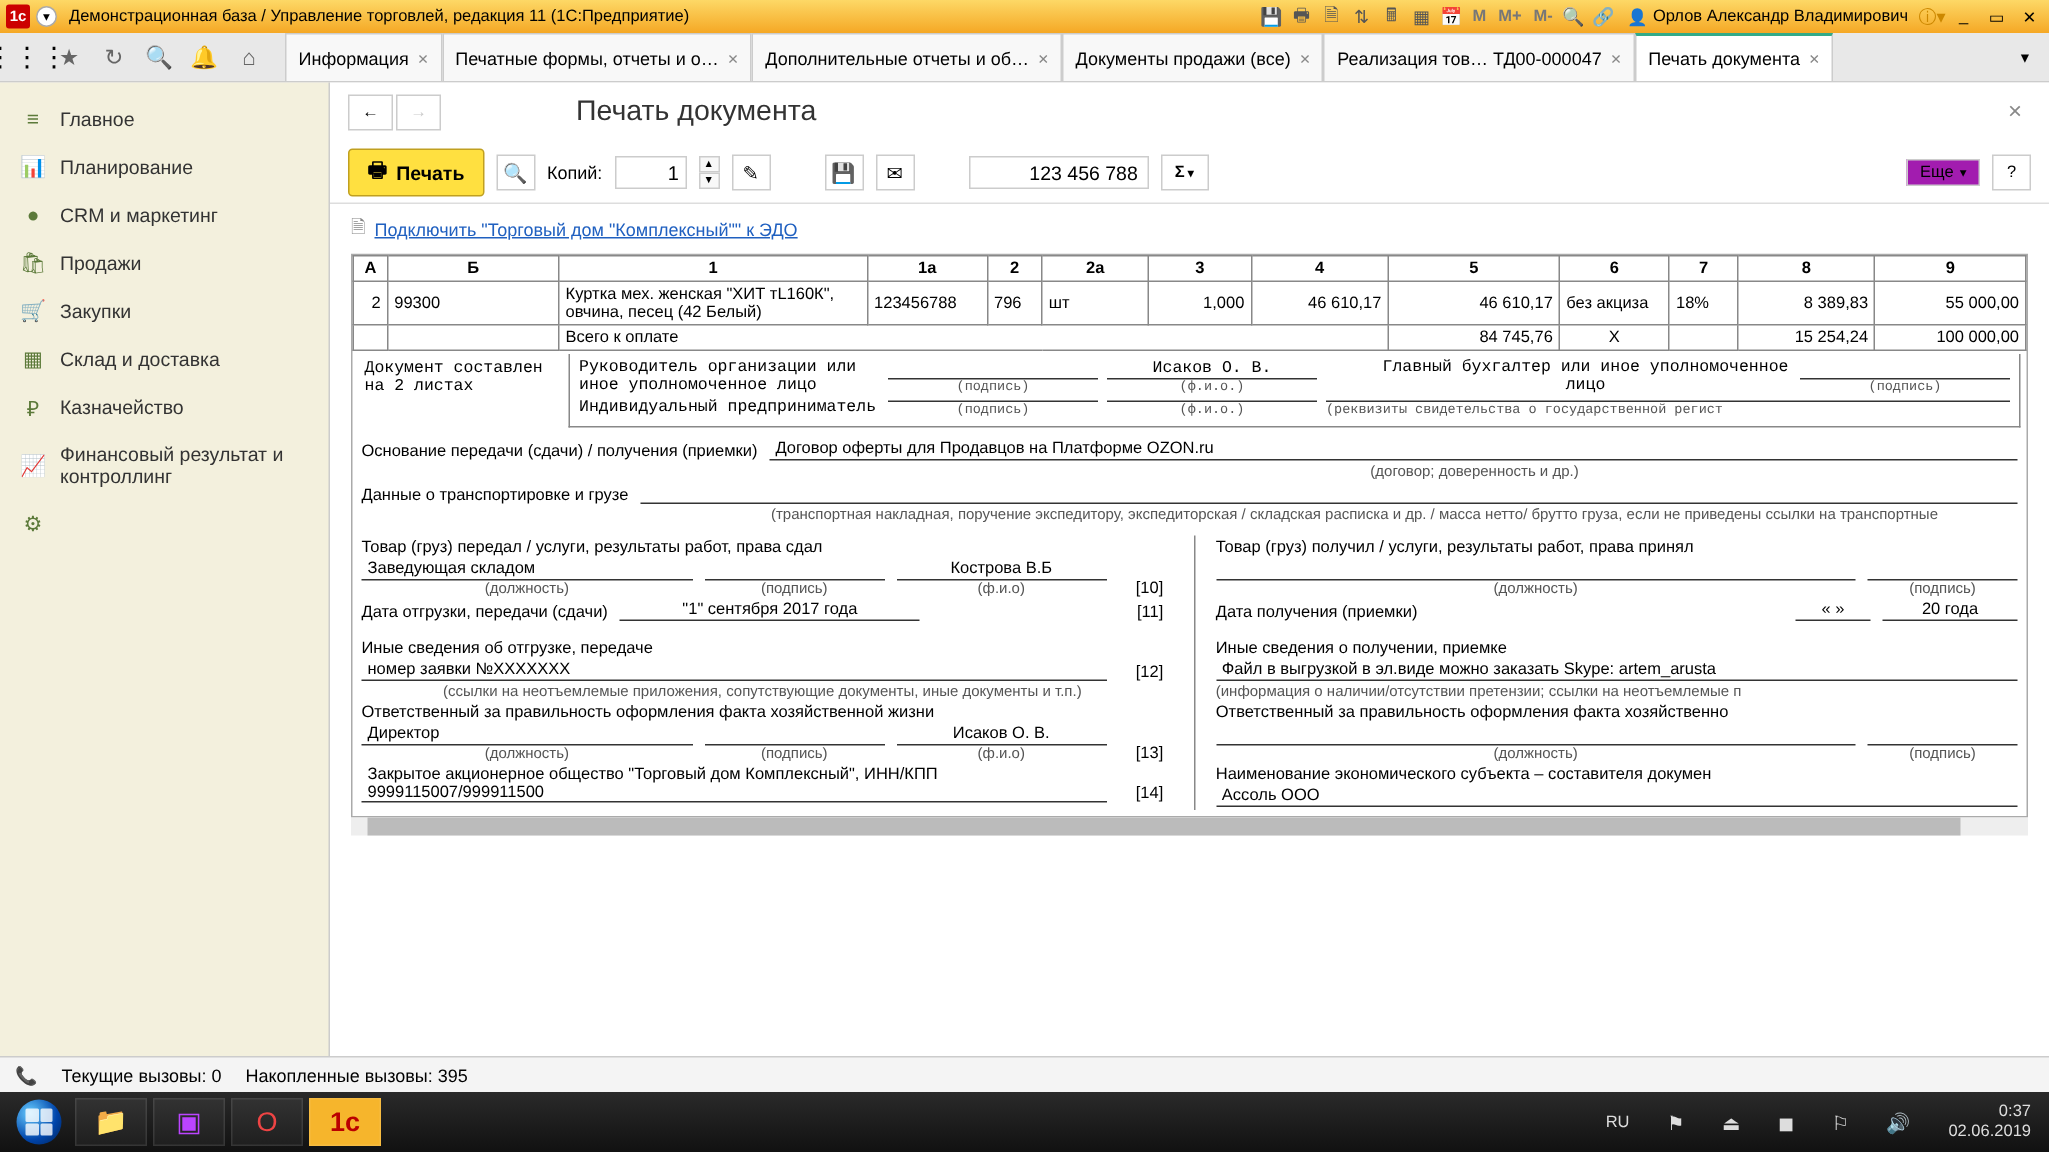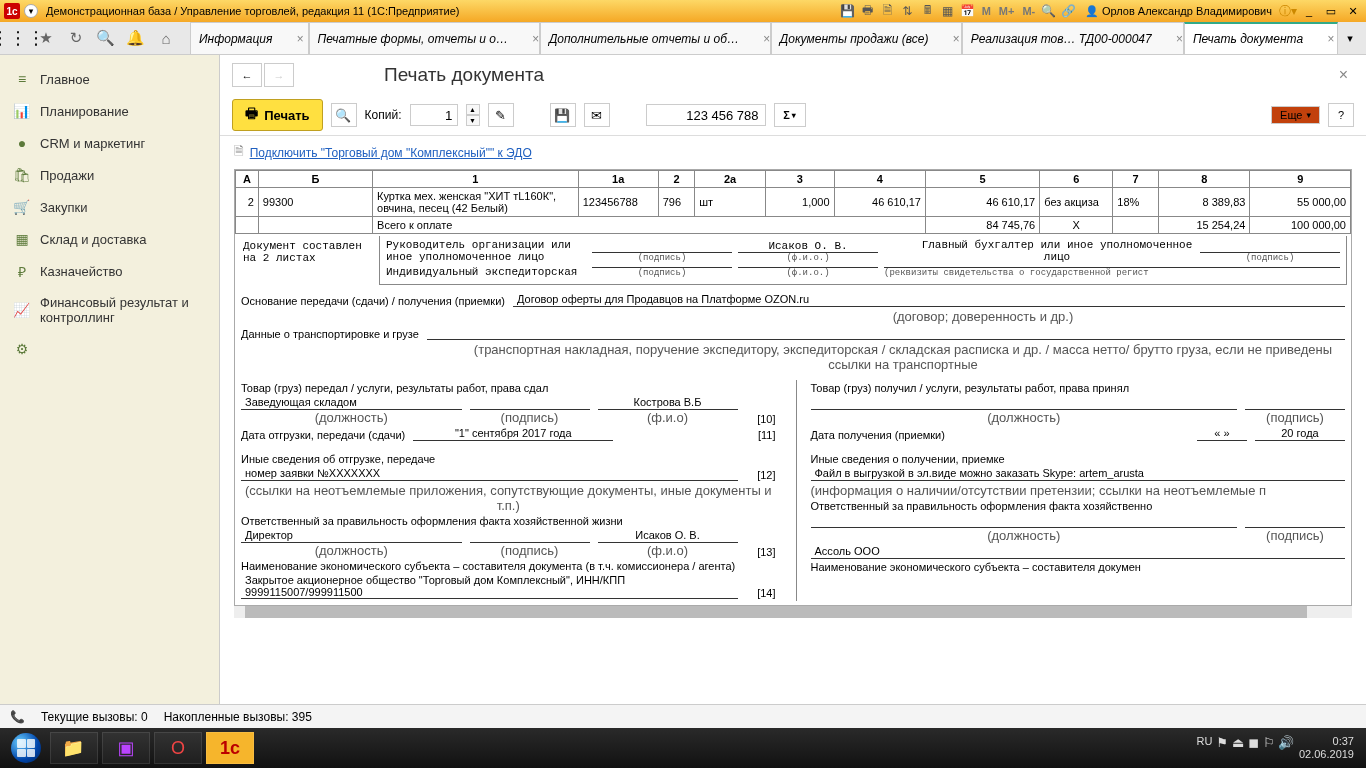--- a/index.html
+++ b/index.html
@@ -14,21 +14,21 @@
 .titlebar .tb-icon { width: 16px; height: 16px; display: flex; align-items: center; justify-content: center; cursor: pointer; font-size: 12px; color: #555; }
 .titlebar .mem { font-weight: bold; color: #777; font-size: 11px; padding: 0 2px; cursor: pointer; }
 .titlebar .user-box { display: flex; align-items: center; gap: 3px; padding: 0 4px; }
 .titlebar .win-btn { width: 18px; height: 14px; display: flex; align-items: center; justify-content: center; cursor: pointer; font-size: 11px; }
 
 
 .top-toolbar { height: 33px; background: #e8e8e8; border-bottom: 1px solid #ccc; display: flex; align-items: center; padding: 0 6px; gap: 2px; }
 .grid-icon { width: 24px; height: 24px; display: flex; align-items: center; justify-content: center; font-size: 18px; cursor: pointer; }
 .tb-btn { width: 28px; height: 28px; display: flex; align-items: center; justify-content: center; cursor: pointer; font-size: 15px; color: #666; }
 .tabs { flex: 1; display: flex; height: 100%; margin-left: 8px; overflow: hidden; }
-.tab { border: 1px solid #ccc; border-bottom: none; background: #f8f8f8; padding: 0 8px; display: flex; align-items: center; gap: 24px; font-size: 12px; white-space: nowrap; cursor: pointer; min-width: 0; overflow: hidden; font-style: italic; }
+.tab { border: 1px solid #ccc; border-bottom: none; background: #f8f8f8; padding: 0 8px; display: flex; align-items: center; gap: 6px; font-size: 12px; white-space: nowrap; cursor: pointer; min-width: 0; overflow: hidden; }
 .tab.active { background: #fff; border-top: 2px solid #3a8; }
 .tab .close-x { color: #888; font-size: 12px; }
 .tab-drop { width: 20px; display: flex; align-items: center; justify-content: center; cursor: pointer; }
 
 
 .main { display: flex; height: calc(100% - 22px - 33px - 24px - 40px); }
 
 
 .sidebar { width: 220px; background: #f3f0dd; border-right: 1px solid #ccc; padding-top: 8px; }
 .sb-item { display: flex; align-items: center; gap: 10px; padding: 8px 14px; cursor: pointer; font-size: 13px; color: #333; }
@@ -46,21 +46,21 @@
 .btn-print { background: #ffe040; border: 1px solid #c0a020; padding: 3px 12px; display: flex; align-items: center; gap: 6px; font-size: 13px; font-weight: bold; cursor: pointer; border-radius: 3px; }
 .btn-print .ico { font-size: 14px; }
 .tool-btn { width: 26px; height: 24px; border: 1px solid #ccc; background: #fff; display: flex; align-items: center; justify-content: center; cursor: pointer; font-size: 13px; }
 .copies-label { font-size: 12px; }
 .copies-input { width: 48px; height: 22px; border: 1px solid #ccc; text-align: right; padding: 0 4px; }
 .spin { display: flex; flex-direction: column; }
 .spin button { width: 14px; height: 11px; border: 1px solid #ccc; background: #f8f8f8; font-size: 7px; line-height: 1; cursor: pointer; padding: 0; }
 .sum-input { width: 120px; height: 22px; border: 1px solid #ccc; text-align: right; padding: 0 6px; font-size: 13px; }
 .sigma-btn { width: 32px; height: 24px; border: 1px solid #ccc; background: #fff; display: flex; align-items: center; justify-content: center; font-weight: bold; cursor: pointer; }
 .sigma-btn .dd { font-size: 8px; margin-left: 2px; }
-.btn-more { margin-left: auto; border: 1px solid #ccc; background: #c2410c; padding: 2px 8px; display: flex; align-items: center; gap: 4px; cursor: pointer; }
+.btn-more { margin-left: auto; border: 1px solid #ccc; background: #a21caf; padding: 2px 8px; display: flex; align-items: center; gap: 4px; cursor: pointer; }
 .btn-help { width: 26px; height: 24px; border: 1px solid #ccc; background: #fff; display: flex; align-items: center; justify-content: center; cursor: pointer; }
 
 .edo-link { padding: 6px 14px; display: flex; align-items: center; gap: 6px; font-size: 12px; }
 .edo-link a { color: #2060c0; text-decoration: underline; }
 .edo-link .ico { color: #888; }
 
 .doc-area { flex: 1; overflow: auto; padding: 0 14px 10px 14px; position: relative; }
 .doc-area-inner { border: 1px solid #aaa; min-width: 1080px; }
 
 
@@ -89,42 +89,42 @@
 .sign-label { width: 200px; }
 .sign-line { border-bottom: 1px solid #333; min-width: 60px; flex: 0 0 auto; }
 .sign-line.sig { width: 140px; text-align: center; }
 .sign-line.fio { width: 140px; text-align: center; }
 .sub-label { font-size: 9px; color: #555; text-align: center; }
 
 .form-section { padding: 4px 6px; font-size: 11px; }
 .form-row { display: flex; align-items: flex-end; gap: 8px; margin: 2px 0; }
 .form-label { white-space: nowrap; }
 .uline { border-bottom: 1px solid #333; flex: 1; padding: 0 4px; text-align: center; min-height: 14px; }
-.hint { font-size: 13px; color: #555; text-align: center; }
+.hint { font-size: 10px; color: #555; text-align: center; }
 .bracket-num { width: 30px; text-align: right; }
 
 .two-col { display: flex; gap: 20px; padding: 4px 6px; }
 .two-col .col { flex: 1; min-width: 0; }
 .col.right { border-left: 1px solid #888; padding-left: 14px; }
 
 
 .hscroll { height: 12px; background: #eee; display: flex; }
 .hscroll .thumb { height: 100%; background: #bbb; }
 
 
 .statusbar { height: 24px; background: #f4f4f4; border-top: 1px solid #ccc; display: flex; align-items: center; padding: 0 10px; gap: 16px; font-size: 12px; }
 .statusbar .ico { color: #4a8; }
 
 
 .taskbar { height: 40px; background: linear-gradient(#2a2a2a, #111); display: flex; align-items: center; padding: 0 6px; gap: 4px; }
 .taskbar .start { width: 40px; height: 32px; display: flex; align-items: center; justify-content: center; }
 .taskbar .start .orb { width: 30px; height: 30px; border-radius: 15px; background: radial-gradient(circle at 30% 30%, #6cf, #04a 60%, #025); display: grid; grid-template: 1fr 1fr / 1fr 1fr; gap: 1px; padding: 6px; }
 .taskbar .start .orb span { background: rgba(255,255,255,0.8); border-radius: 1px; }
 .taskbar .tb-app { width: 48px; height: 32px; background: rgba(255,255,255,0.05); border: 1px solid rgba(255,255,255,0.1); display: flex; align-items: center; justify-content: center; font-size: 18px; }
-.taskbar .tray { margin-left: auto; display: flex; align-items: flex-start; gap: 4px; color: #ddd; font-size: 11px; }
+.taskbar .tray { margin-left: auto; display: flex; align-items: center; gap: 25px; color: #ddd; font-size: 11px; }
 .taskbar .tray .clock { text-align: right; line-height: 1.2; padding-right: 6px; }
 .taskbar .tray .tic { font-size: 13px; }
 </style>
 </head>
 <body>
 
 <div class="titlebar">
   <div class="logo">1c</div>
   <div class="nav-arrow">▾</div>
   <div class="title-text">Демонстрационная база / Управление торговлей, редакция 11  (1С:Предприятие)</div>
@@ -332,21 +332,21 @@
               <div style="width:30px"></div>
               <div style="flex:1;text-align:center">
                 <div>Главный бухгалтер или иное уполномоченное лицо</div>
               </div>
               <div style="flex:0 0 auto;text-align:center">
                 <div class="sign-line sig"></div>
                 <div class="sub-label">(подпись)</div>
               </div>
             </div>
             <div class="sign-row">
-              <div class="sign-label">Индивидуальный экспедиторская</div>
+              <div class="sign-label">Индивидуальный предприниматель</div>
               <div style="flex:0 0 auto;text-align:center">
                 <div class="sign-line sig"></div>
                 <div class="sub-label">(подпись)</div>
               </div>
               <div style="flex:0 0 auto;text-align:center">
                 <div class="sign-line fio"></div>
                 <div class="sub-label">(ф.и.о.)</div>
               </div>
               <div style="flex:1;text-align:right">
                 <div class="sign-line" style="width:100%"></div>
@@ -416,23 +416,20 @@
                   <div class="uline"></div>
                   <div class="hint">(подпись)</div>
                 </div>
               <div style="flex:0 0 140px;text-align:center">
                   <div class="uline">Исаков О. В.</div>
                   <div class="hint">(ф.и.о)</div>
                 </div>
               <div class="bracket-num">[13]</div>
             </div>
             <div class="form-row">
-                <span class="form-label">Наименование экономического субъекта – составителя документа (в т.ч. комиссионера / агента)</span>
-              </div>
-            <div class="form-row">
               <span class="uline" style="text-align:left">Закрытое акционерное общество "Торговый дом Комплексный", ИНН/КПП 9999115007/999911500</span>
               <div class="bracket-num">[14]</div>
             </div>
           </div>
 
           <div class="col right">
             <div class="form-row">
                 <span class="form-label">Товар (груз) получил / услуги, результаты работ, права принял</span>
               </div>
             <div class="form-row">
@@ -466,24 +463,24 @@
               <div style="flex:1;text-align:center">
                   <div class="uline"></div>
                   <div class="hint">(должность)</div>
                 </div>
               <div style="flex:0 0 100px;text-align:center">
                   <div class="uline"></div>
                   <div class="hint">(подпись)</div>
                 </div>
             </div>
             <div class="form-row">
+                <span class="form-label">Наименование экономического субъекта – составителя докумен</span>
+              </div>
+            <div class="form-row">
                 <span class="uline" style="text-align:left">Ассоль ООО</span>
-              </div>
-            <div class="form-row">
-                <span class="form-label">Наименование экономического субъекта – составителя докумен</span>
               </div>
           </div>
         </div>
       </div>
       <div class="hscroll">
           <div class="thumb" style="width:95%;margin-left:1%"></div>
         </div>
     </div>
   </div>
 </div>

